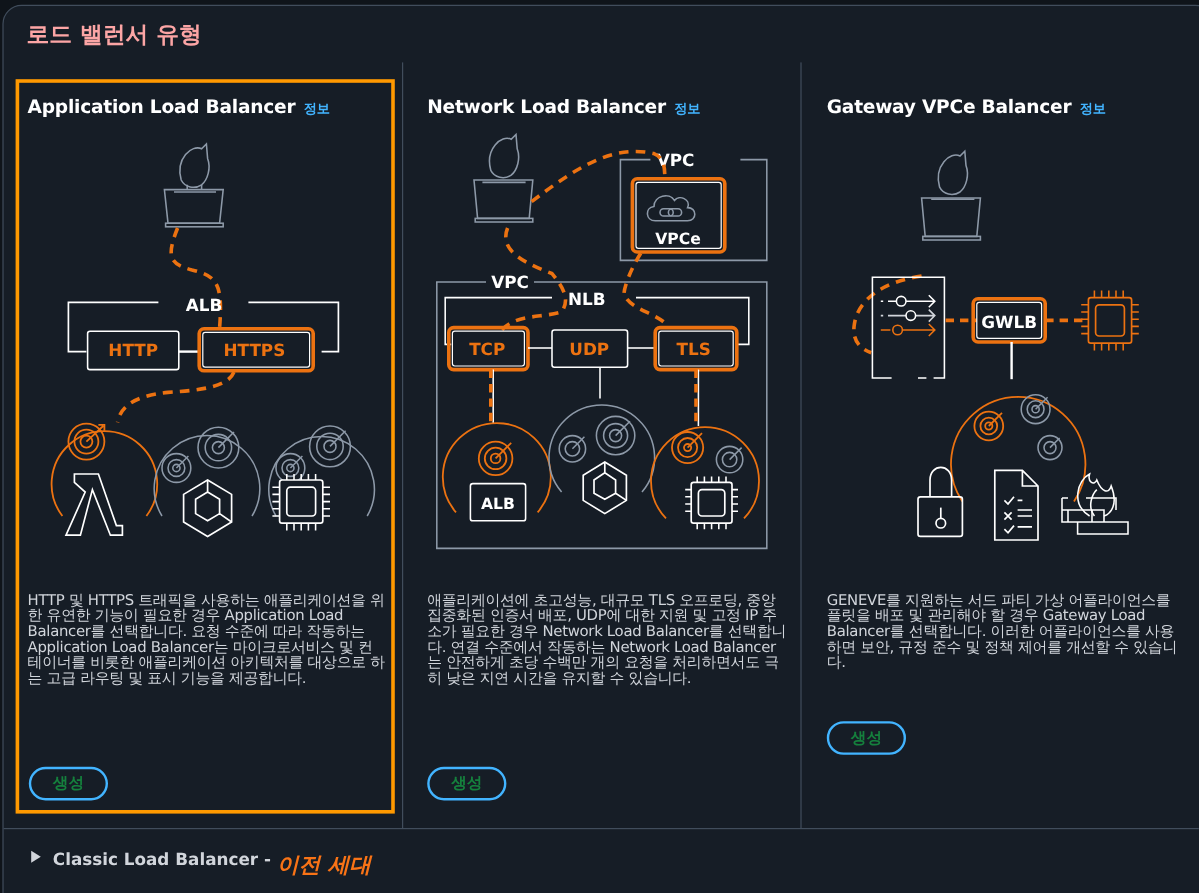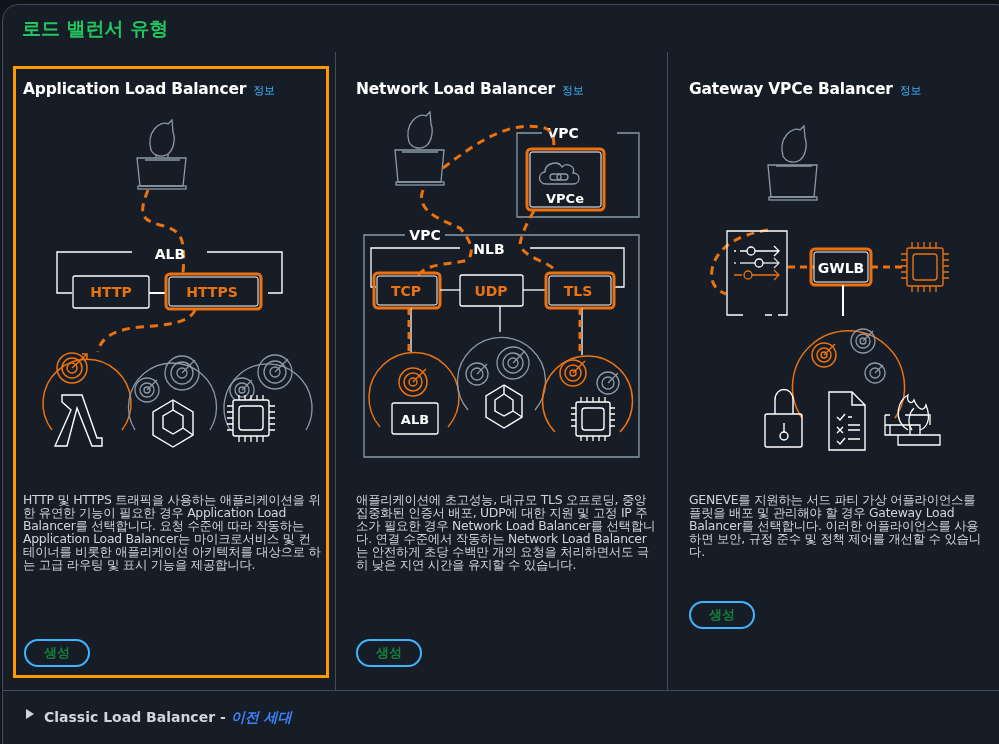--- a/index.html
+++ b/index.html
@@ -11,41 +11,41 @@
   }
   .panel {
     position:absolute; left:2px; top:4px; width:1010px; height:760px;
     background:#161d26;
     border:1px solid #414d5c;
     border-radius:16px;
     box-sizing:border-box;
   }
   .panel-title {
     position:absolute; left:22px; top:16px;
-    font-size:19px; font-weight:bold; color:#22c55e;
+    font-size:19px; font-weight:bold; color:#fca5a5;
     margin:0;
   }
   .col-divider {
     position:absolute; top:52px; width:1px; height:638px; background:#414d5c;
   }
   .row-divider {
     position:absolute; left:3px; top:690px; width:996px; height:1px; background:#414d5c;
   }
   .card {
     position:absolute; top:66px; box-sizing:border-box;
   }
   .card.selected {
     border:3px solid #ff9900;
   }
   .card-title {
     position:absolute; font-size:15.5px; font-weight:bold; color:#ffffff; white-space:nowrap;
     letter-spacing:-0.2px;
   }
   .info-link {
-    color:#42b4ff; font-size:11px; font-weight:normal; margin-left:7px; cursor:pointer;text-align:right;
+    color:#42b4ff; font-size:11px; font-weight:bold; margin-left:7px; cursor:pointer;text-align:right;
   }
   .diagram { position:absolute; }
   .desc {
     position:absolute; font-size:12.4px; line-height:13px; color:#d1d5db;
     letter-spacing:-0.25px;
   }
   .create-btn {
     position:absolute; width:66px; height:28px; box-sizing:border-box;
     border:2px solid #42b4ff; border-radius:16px; background:transparent;
     color:#15803d; font-weight:bold; font-size:13px;
@@ -54,21 +54,21 @@
   }
   .classic {
     position:absolute; left:26px; top:709px; display:flex; align-items:flex-start; cursor:pointer;
   }
   .classic .caret {
     width:0; height:0; border-top:5px solid transparent; border-bottom:5px solid transparent;
     border-left:8px solid #d1d5db; margin-right:10px;
   }
   .classic .name { font-weight:bold; font-size:14px; color:#d1d5db; }
   .classic .sep { font-weight:bold; font-size:14px; color:#d1d5db; margin:0 5px; }
-  .classic .gen { font-style:italic; font-weight:bold; font-size:14px; color:#3b82f6; }
+  .classic .gen { font-style:italic; font-weight:bold; font-size:18px; color:#f97316; }
   svg text { font-family:"DejaVu Sans","Liberation Sans",sans-serif; font-weight:bold; }
 </style>
 </head>
 <body>
 
 <div class="panel"></div>
 
 <h2 class="panel-title">로드 밸런서 유형</h2>
 
 <div class="col-divider" style="left:335px"></div>

